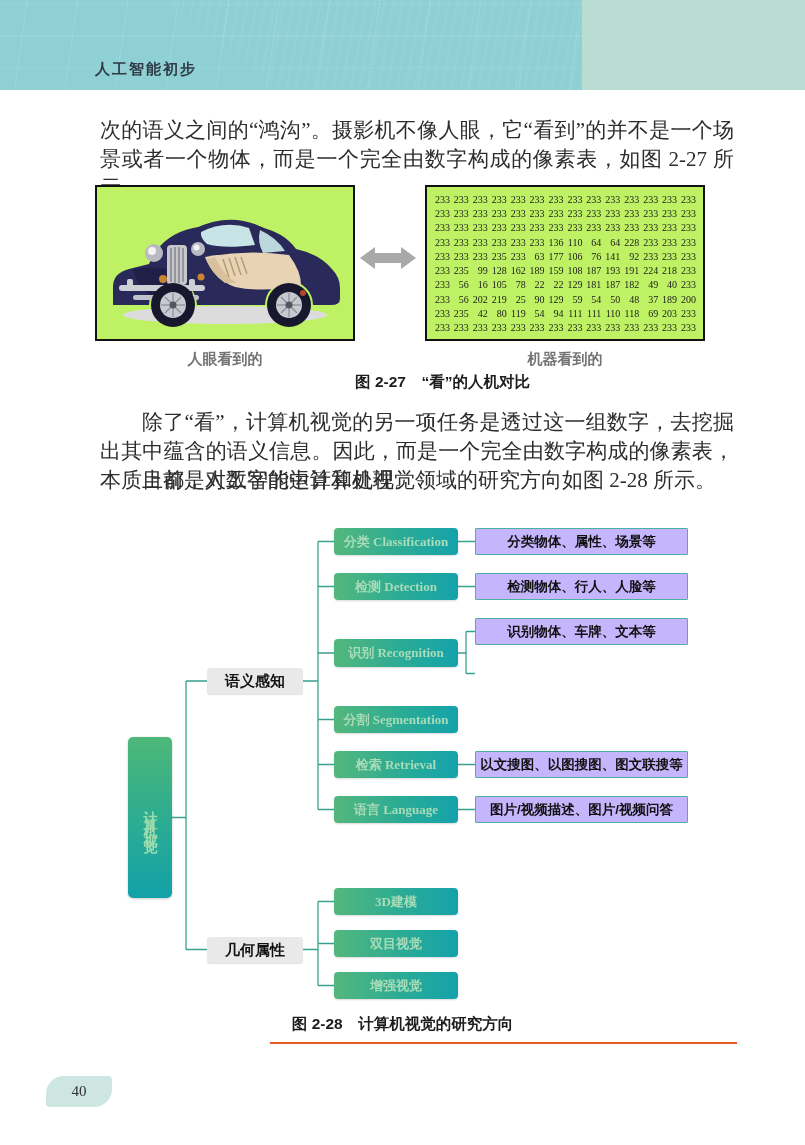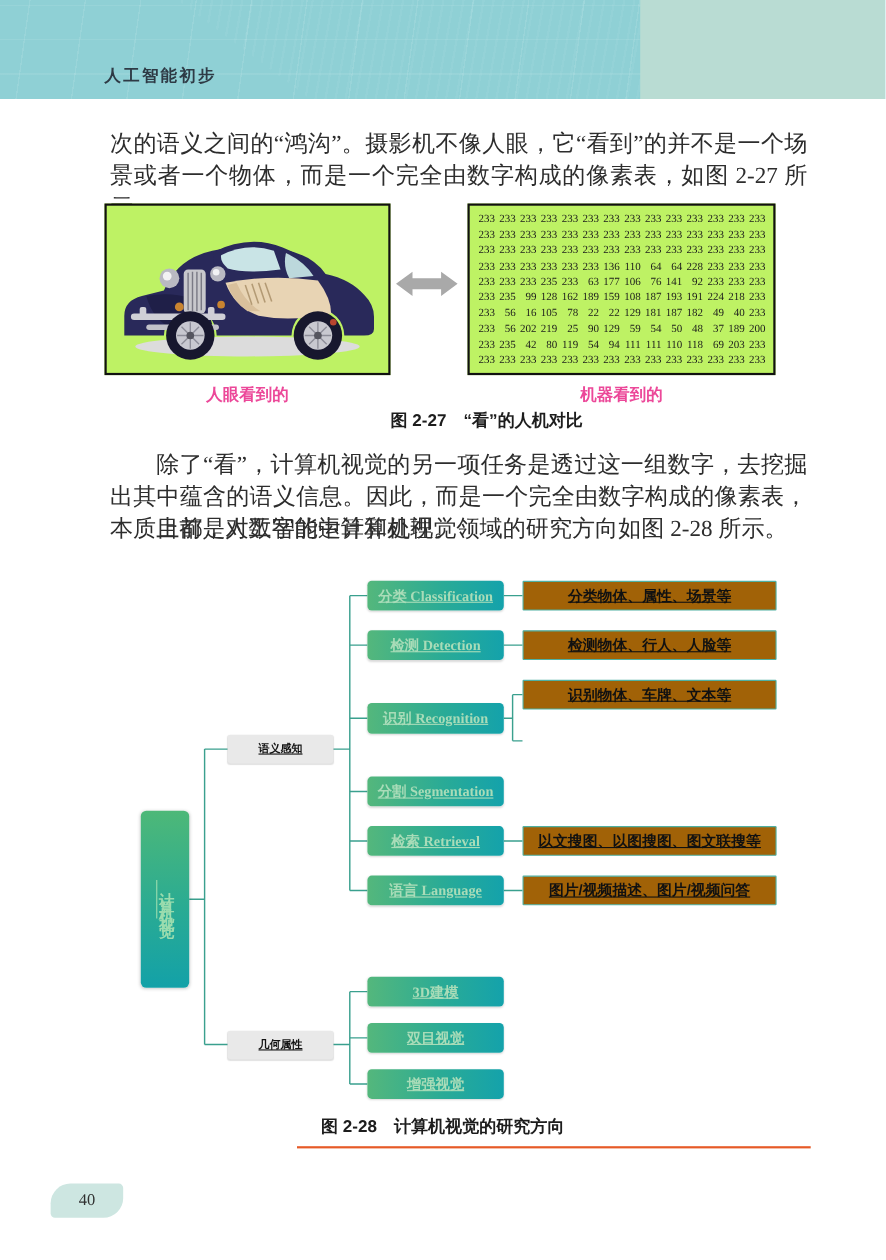--- a/index.html
+++ b/index.html
@@ -36,46 +36,46 @@
   
   .img-box { position:absolute; border:2px solid #111; background:#bef264; }
   #car-box { left:95px; top:185px; width:260px; height:156px; }
   #mat-box { left:425px; top:185px; width:280px; height:156px; }
   .matrix-grid { display:grid; grid-template-columns:repeat(14,1fr);
         height:100%; padding:6px 7px 5px 4px; align-content:space-between; }
   .matrix-grid span { text-align:right; font-family:"Liberation Serif",serif;
         font-size:10px; color:#1b1b1b; line-height:13px; }
   #arrow27 { position:absolute; left:359px; top:246px; }
   .sub-cap { position:absolute; top:350px; font-family:Liberation Serif, serif;
-        font-weight:bold; font-size:15px; color:#ec4899; text-align:center; }
+        font-weight:bold; font-size:15px; color:#737373; text-align:center; }
   #cap-left { left:95px; width:260px; }
   #cap-right { left:425px; width:280px; }
   .fig-cap { position:absolute; left:0; width:805px; text-align:center;
         font-family:"Liberation Sans",sans-serif; font-weight:bold; font-size:15.5px; color:#1d1d1d; }
   #fig27-cap { top:372px;margin-left:40px; }
   #fig28-cap { top:1014px; }
 
   
   .diagram { position:absolute; left:90px; top:515px; width:620px; height:500px; }
   .diagram svg.wires { position:absolute; inset:0; }
   .node { position:absolute; display:flex; align-items:center; justify-content:center;
-          text-align:right;text-decoration:underline; }
+          text-align:right; }
   .g-node { width:124px; height:27px; border-radius:4px;
           background:linear-gradient(90deg,#54b77c 0%,#2aab96 55%,#14a2ab 100%);
           color:#a9dcb8; font-family:"Liberation Serif",serif; font-weight:bold;
           font-size:13px; box-shadow:0 1px 2px rgba(0,0,0,.15); }
   .root-node { left:38px; top:222px; width:44px; height:161px; border-radius:5px;
           background:linear-gradient(180deg,#4db878 0%,#2aab93 55%,#13a1a8 100%);
           color:#9bdcae; font-family:"Liberation Serif",serif; font-weight:bold; font-size:14px;
           writing-mode:vertical-lr; text-orientation:upright; letter-spacing:7px;
           box-shadow:0 1px 3px rgba(0,0,0,.2); }
   .gray-node { left:117px; width:96px; height:26px; background:#e9e9e9; border-radius:3px;
-          color:#121212; font-family:"Liberation Sans",sans-serif; font-weight:bold; font-size:10px;
+          color:#121212; font-family:"Liberation Sans",sans-serif; font-weight:bold; font-size:15px;
           box-shadow:0 1px 1px rgba(0,0,0,.12); }
-  .w-node { left:385px; width:231px; height:27px; background:#a16207;
+  .w-node { left:385px; width:213px; height:27px; background:#c4b5fd;
           border:1.5px solid #4fb0a2; border-radius:1px;
           color:#111; font-family:"Liberation Sans",sans-serif; font-weight:bold; font-size:13.5px; }
   .w-node.dense { font-size:12.5px; letter-spacing:-.3px; }
   .col2 { left:244px; }
 
   
   #divider { position:absolute; left:270px; top:1042px; width:467px; height:2px; background:#e65a27; }
   .page-badge { position:absolute; left:46px; top:1076px; width:66px; height:31px;
           background:#cde6e1; border-radius:18px 4px 18px 4px;
           display:flex; align-items:center; justify-content:center;

